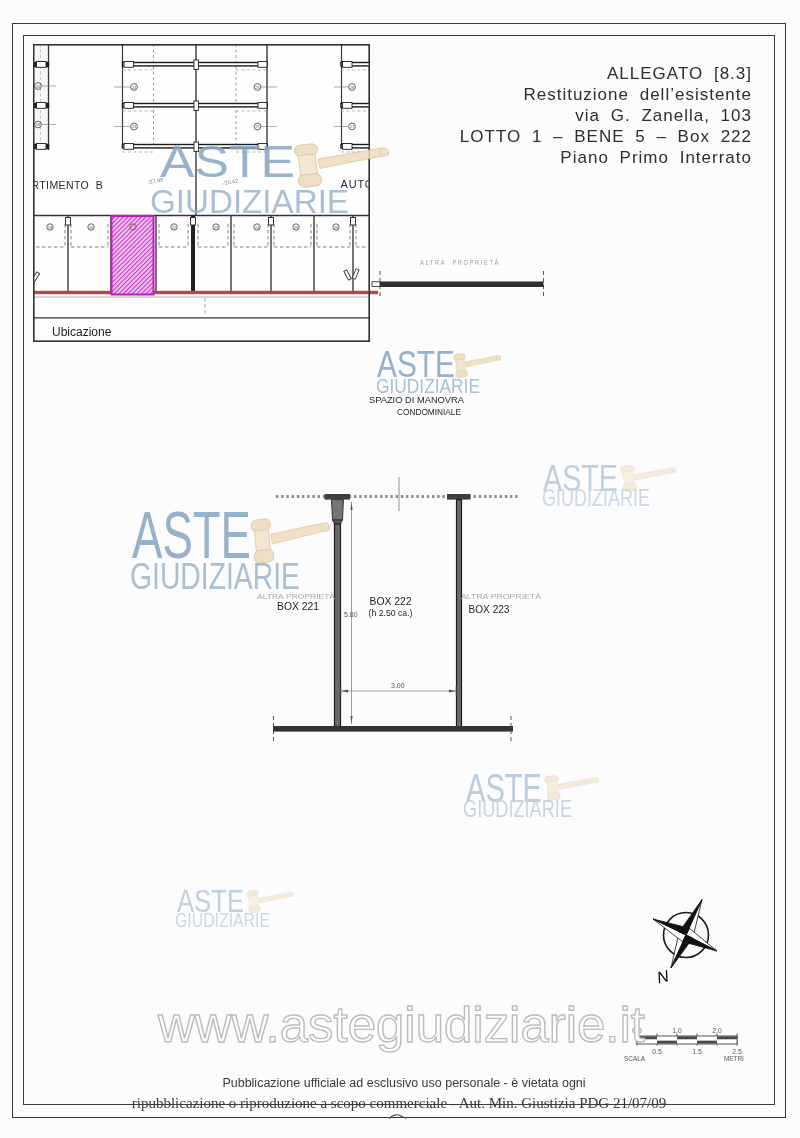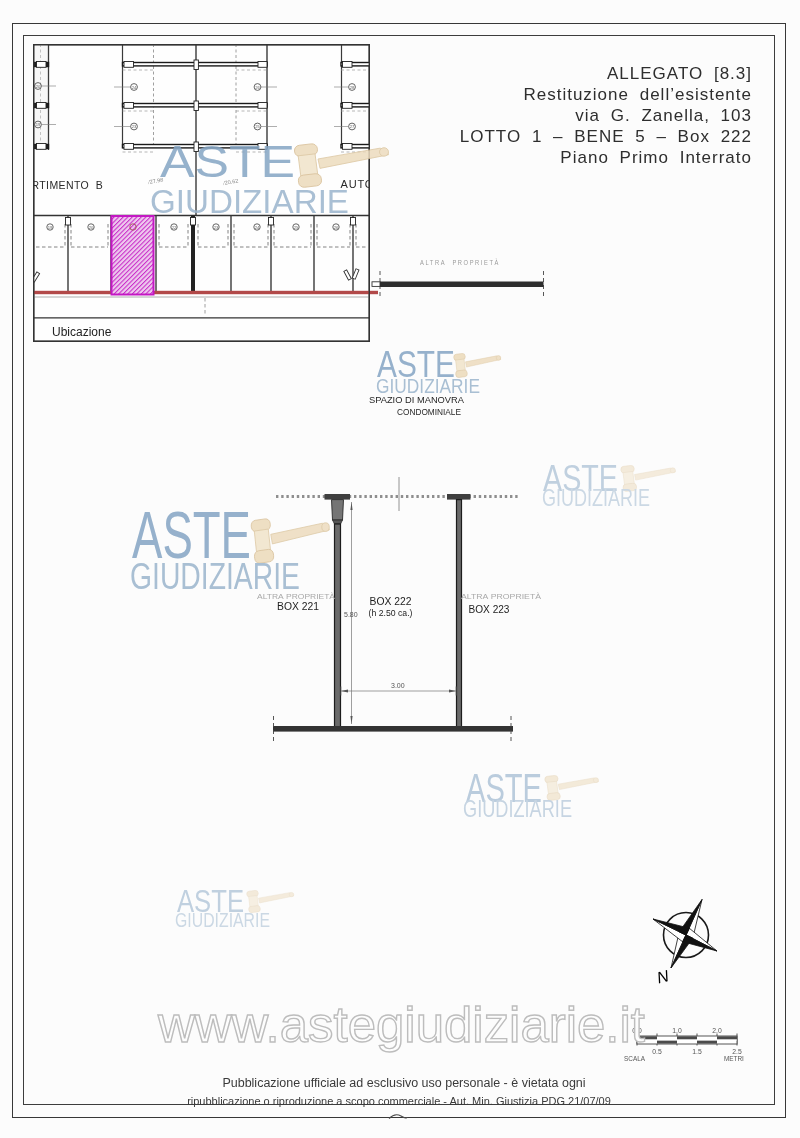--- a/index.html
+++ b/index.html
@@ -340,17 +340,17 @@
   <text x="2" y="26" font-size="32" fill="#85a5c4" textLength="67" lengthAdjust="spacingAndGlyphs">ASTE</text>
   <use href="#gavel" transform="translate(71,4) scale(0.5 0.48)"></use>
   <text x="0" y="41" font-size="20" fill="#9bb5cd" textLength="95" lengthAdjust="spacingAndGlyphs">GIUDIZIARIE</text>
 </svg>
 
 <svg class="abs" style="left:150px;top:985px;" width="520" height="80" viewBox="0 0 520 80">
   <text x="8" y="57" font-size="50" fill="#fdfdfd" stroke="#bdbdbd" stroke-width="1.4" textLength="487" lengthAdjust="spacingAndGlyphs">www.astegiudiziarie.it</text>
 </svg>
 
 <div class="abs" style="left:0;top:1076px;width:808px;text-align:center;font-size:12.5px;color:#3a3a3a;">Pubblicazione ufficiale ad esclusivo uso personale - è vietata ogni</div>
-<div class="abs" style="left:0;top:1095px;width:798px;text-align:center;font-size:11px;color:#3a3a3a;">ripubblicazione o riproduzione a scopo commerciale - Aut. Min. Giustizia PDG 21/07/09</div>
+<div class="abs" style="left:0;top:1095px;width:798px;text-align:center;font-size:15px;color:#3a3a3a;font-family:Liberation Serif, serif;">ripubblicazione o riproduzione a scopo commerciale - Aut. Min. Giustizia PDG 21/07/09</div>
 
 <svg class="abs" style="left:386px;top:1110px;" width="24" height="9" viewBox="0 0 24 9">
   <path d="M3,8.5 Q9,2.5 15,6 T21,7" fill="none" stroke="#4a4a4a" stroke-width="1.1"></path>
 </svg>
 
 </body></html>

